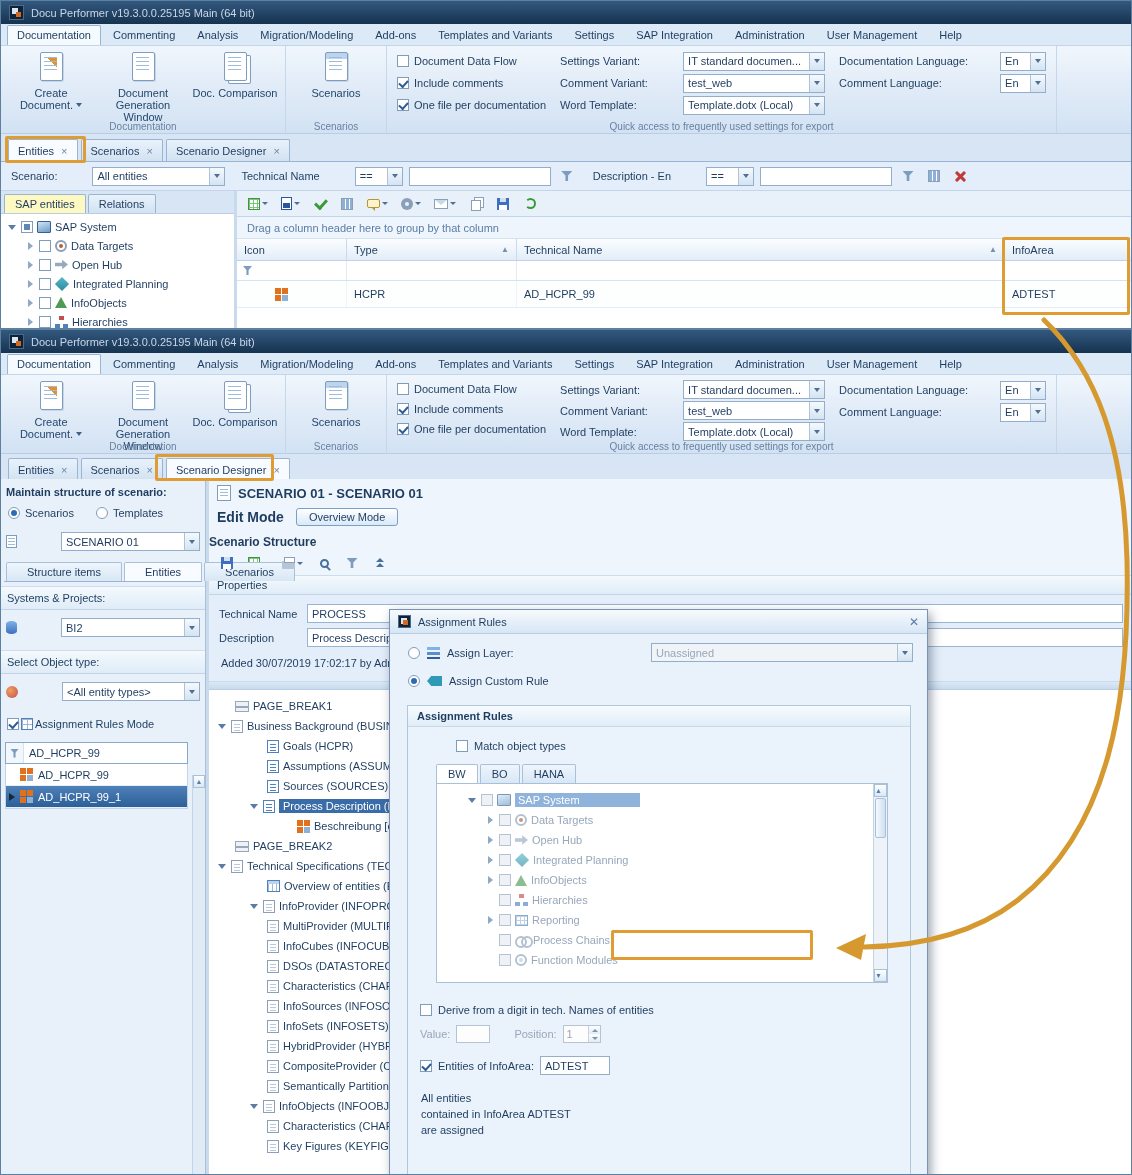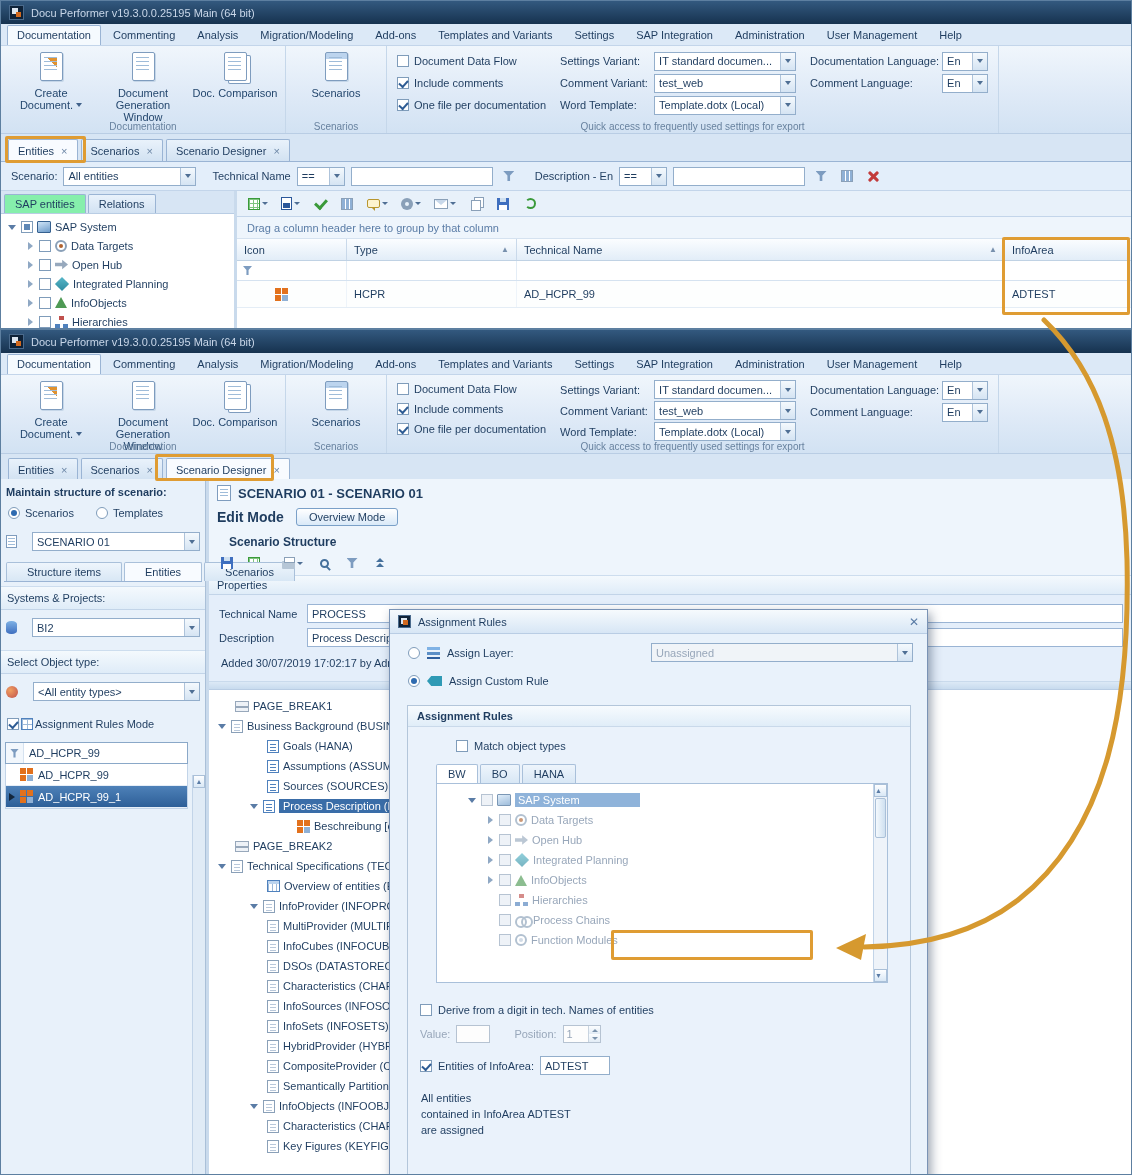--- a/index.html
+++ b/index.html
@@ -58,21 +58,21 @@
   .langs .combo { width:46px; }
 
   
   .cb { width:12px; height:12px; background:#fff; border:1px solid #7f9cba; position:relative; flex:none; }
   .cb.checked::after { content:""; position:absolute; left:1px; top:2px; width:7px; height:4px;
                        border-left:2px solid #2e5c94; border-bottom:2px solid #2e5c94; transform:rotate(-48deg); }
   .cb.part::after { content:""; position:absolute; inset:2px; background:#5e87b5; }
   .cb.dis { background:#eef2f7; border-color:#b6c3d2; }
   .radio { width:12px; height:12px; border:1px solid #7f9cba; border-radius:50%; background:#fff; position:relative; flex:none; }
   .radio.checked::after { content:""; position:absolute; inset:2px; border-radius:50%; background:#2f6bb0; }
-  .combo { height:19px; background:#fff; border:1px solid #93aecb; display:inline-flex; align-items:center; overflow:hidden; flex:none; }
+  .combo { height:19px; background:#fff; border:1px solid #93aecb; display:inline-flex; align-items:center; overflow:hidden; flex:none;margin-left:29px; }
   .combo .val { flex:1; padding:0 4px; white-space:nowrap; overflow:hidden; }
   .combo .dd { width:15px; align-self:stretch; background:linear-gradient(#f4f9fd,#d5e4f3);
                border-left:1px solid #aec3da; display:flex; align-items:center; justify-content:center; }
   .combo.disabled { background:#f0f4f8; }
   .combo .val.dim { color:#98a7ba; }
   .dd-arr { width:0; height:0; border-left:3px solid transparent; border-right:3px solid transparent; border-top:4px solid #4f6f94; }
   input { font:inherit; color:#1e3c5f; }
   .txt-input { height:19px; border:1px solid #93aecb; background:#fff; padding:0 4px; }
 
   
@@ -100,21 +100,21 @@
   .xred::before,.xred::after { content:""; position:absolute; left:5px; top:0; width:3px; height:13px;
                                background:#c23b3b; border-radius:1px; }
   .xred::before { transform:rotate(45deg); } .xred::after { transform:rotate(-45deg); }
 
   
   .w1-body { display:flex; height:139px; background:#fff; }
   .w1-left { width:236px; border-right:3px solid #c9daec; background:#eef5fc; display:flex; flex-direction:column; }
   .subtabs { height:23px; background:#d7e5f4; border-bottom:1px solid #b9cde4; display:flex; align-items:flex-end; padding-left:3px; gap:2px; }
   .subtab { padding:3px 10px; border:1px solid #9ab4d4; border-bottom:none; border-radius:2px 2px 0 0;
             background:linear-gradient(#e9f2fb,#d2e2f2); }
-  .subtab.active { background:#86efac; }
+  .subtab.active { background:#fef9c3; }
   .tree { background:#fff; flex:1; padding-top:3px; overflow:hidden; }
   .tree-row { display:flex; align-items:center; gap:4px; height:19px; white-space:nowrap; }
   .arr { width:10px; height:10px; position:relative; flex:none; }
   .arr-down::after { content:""; position:absolute; left:1px; top:3px;
                      border-left:4px solid transparent; border-right:4px solid transparent; border-top:5px solid #5a7ca6; }
   .arr-right::after { content:""; position:absolute; left:3px; top:1px;
                       border-top:4px solid transparent; border-bottom:4px solid transparent; border-left:5px solid #8fa8c4; }
   .tic { flex:none; display:inline-block; }
   .w1-right { flex:1; display:flex; flex-direction:column; background:#fff; overflow:hidden; }
   .w1-toolbar { height:26px; background:#e8f1fa; border-bottom:1px solid #c3d5ea;
@@ -164,21 +164,21 @@
   .w2-center { flex:1; background:#eef5fc; overflow:hidden; display:flex; flex-direction:column; border-left:3px solid #c9daec; }
   .c-title-row { display:flex; align-items:center; gap:7px; padding:6px 8px 2px; }
   .ic-scen-doc { width:14px; height:16px; background:#fff; border:1px solid #7e9cbe; position:relative; flex:none; }
   .ic-scen-doc::after { content:""; position:absolute; left:2px; top:3px; right:2px; height:8px;
                         background:repeating-linear-gradient(#9fbcd9 0 1px,transparent 1px 3px); }
   .c-title { font-size:13px; font-weight:bold; }
   .c-mode-row { display:flex; align-items:center; gap:12px; padding:5px 8px; }
   .c-mode { font-size:14px; font-weight:bold; }
   .btn-sm { border:1px solid #7aa0c8; border-radius:3px; background:linear-gradient(#ffffff,#d9e9f8);
             padding:2px 12px; font:inherit; color:#1e3c5f; }
-  .c-struct { font-weight:bold; font-size:12px; padding:4px 20px 2px; }
+  .c-struct { font-weight:bold; font-size:12px; padding:4px 0 2px; }
   .c-toolbar { display:flex; align-items:center; gap:8px; padding:4px 8px; height:24px; }
   .band.props { margin:0; padding:3px 8px; }
   .c-form { padding:9px 8px 10px 10px; background:#e4eefa; border-bottom:1px solid #c9daec; }
   .f-row { display:flex; align-items:center; gap:6px; margin-bottom:5px; }
   .f-label { width:82px; flex:none; }
   .f-input { flex:1; height:19px; border:1px solid #9ab4d4; background:#fff; padding:0 4px; }
   .f-added { padding:5px 0 2px 2px; }
   .c-split { height:8px; background:linear-gradient(#dce9f6,#c8dbee); border-bottom:1px solid #b9cde4; }
   .c-tree { flex:1; background:#fff; padding-top:6px; overflow:hidden; }
   .c-tree .tree-row { height:20px; }
@@ -952,21 +952,21 @@
 
             <div class="tree-row" style="padding-left: 8px;">
               <span class="arr arr-down"></span>
               <span class="tic ic-chapter"></span>
               <span class="tlabel">Business Background (BUSINESS_BACKGROUND)</span>
             </div>
 
             <div class="tree-row" style="padding-left: 58px;">
 
               <span class="tic ic-text"></span>
-              <span class="tlabel">Goals (HANA)</span>
+              <span class="tlabel">Goals (HCPR)</span>
             </div>
 
             <div class="tree-row" style="padding-left: 58px;">
 
               <span class="tic ic-text"></span>
               <span class="tlabel">Assumptions (ASSUMPTIONS)</span>
             </div>
 
             <div class="tree-row" style="padding-left: 58px;">
 
@@ -1182,20 +1182,26 @@
                 <span class="tlabel">InfoObjects</span>
               </div>
 
               <div class="tree-row dim-row" style="padding-left: 62px;">
 
                 <span class="cb dis"></span>
                 <span class="tic ic-hierarchy"></span>
                 <span class="tlabel">Hierarchies</span>
               </div>
 
+              <div class="tree-row dim-row" style="padding-left: 48px;">
+                <span class="arr arr-right"></span>
+                <span class="cb dis"></span>
+                <span class="tic ic-reporting"></span>
+                <span class="tlabel">Reporting</span>
+              </div>
 
               <div class="tree-row dim-row" style="padding-left: 62px;">
 
                 <span class="cb dis"></span>
                 <span class="tic ic-chain"></span>
                 <span class="tlabel">Process Chains</span>
               </div>
 
               <div class="tree-row dim-row" style="padding-left: 62px;">
 

